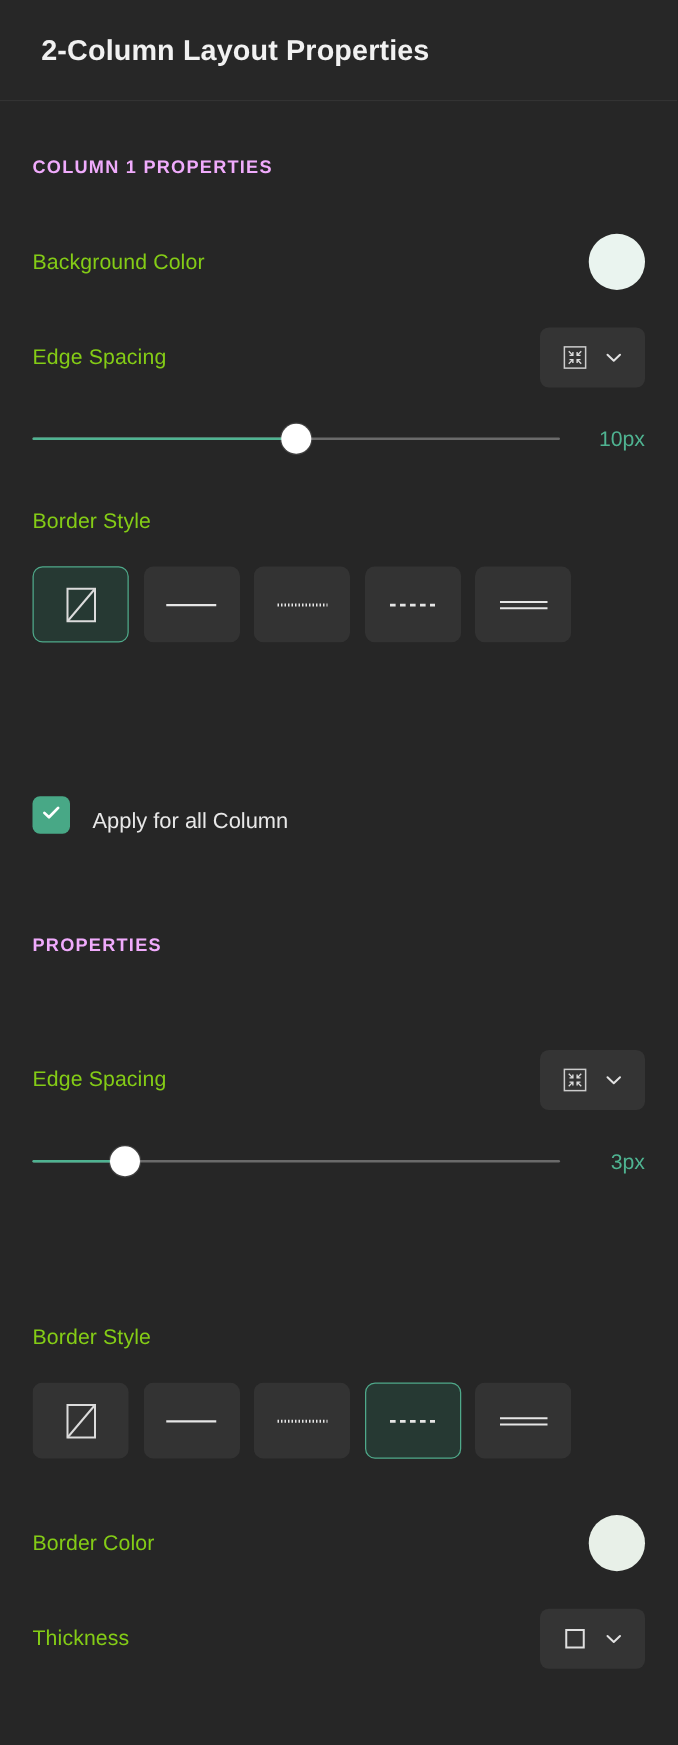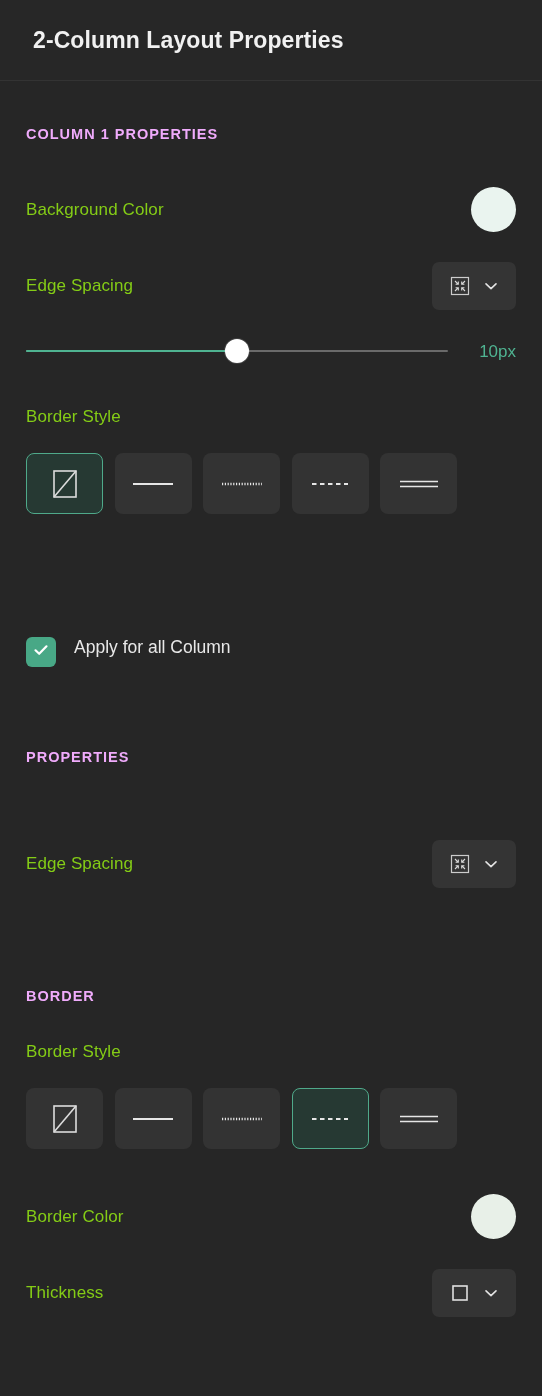--- a/index.html
+++ b/index.html
@@ -143,21 +143,21 @@
   }
   .style-btn.selected {
     background: #263933;
     border: 1px solid #4fa98a;
   }
   .style-btn svg { display: block; }
 
   
   .check-row {
     display: flex;
-    align-items: flex-start;
+    align-items: flex-end;
     gap: 18px;
   }
   .checkbox {
     width: 30px;
     height: 30px;
     border-radius: 6px;
     background: #48a886;
     display: flex;
     align-items: center;
     justify-content: center;
@@ -312,24 +312,31 @@
         </span>
         <span>
           <svg width="18" height="18" viewBox="0 0 18 18">
             <path d="M4 6.8 L9 11.6 L14 6.8" fill="none" stroke="#e2e2e2" stroke-width="1.6" stroke-linecap="round" stroke-linejoin="round"></path>
           </svg>
         </span>
       </div>
     </div>
 
     <div class="sp-18"></div>
+    <div class="slider-row">
+      <div class="slider">
+        <div class="track"></div>
+        <div class="fill" id="fill-bg-edge" style="width: 17.5%;"></div>
+        <div class="thumb" id="thumb-bg-edge" style="left: 17.5%;"></div>
+      </div>
+      <div class="slider-value">3px</div>
+    </div>
 
     <div class="sp-56"></div>
     <div class="sp-26"></div>
-    <div class="section-label">BORDER</div>
 
     <div class="sp-38"></div>
     <div class="row-label">Border Style</div>
     <div class="sp-26"></div>
     <div class="style-row" id="style-row-border">
         <div class="style-btn">
           <span>
             <svg width="40" height="40" viewBox="0 0 40 40">
               <rect x="9" y="7" width="22" height="26" fill="none" stroke="#dcdcdc" stroke-width="1.6"></rect>
               <line x1="9" y1="33" x2="31" y2="7" stroke="#dcdcdc" stroke-width="1.6"></line>

